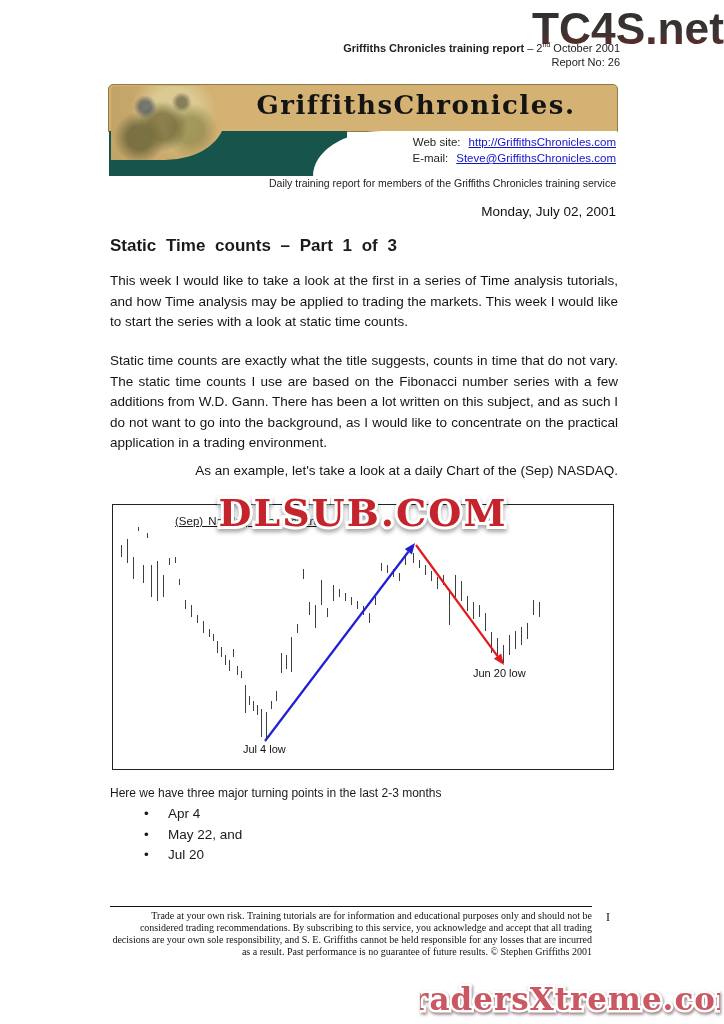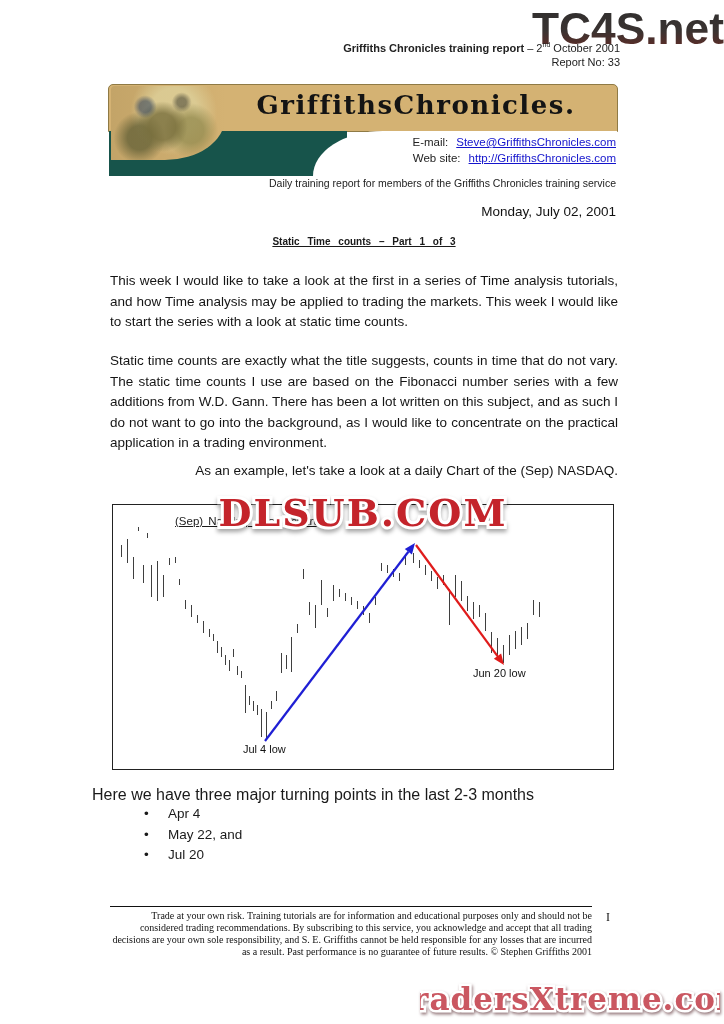--- a/index.html
+++ b/index.html
@@ -35,28 +35,28 @@
               letter-spacing:1.5px;color:#141414;}
   .contact{position:absolute;right:2px;top:50px;z-index:5;font-size:11.5px;line-height:16px;
            text-align:right;}
   .contact .row span.lbl{display:inline-block;margin-right:8px;color:#222;}
   .contact a{color:#1414cc;text-decoration:underline;}
 
   .subline{position:absolute;top:177px;left:0;width:616px;text-align:right;font-size:10.5px;color:#222;}
   .dateline{position:absolute;top:204px;left:0;width:616px;text-align:right;font-size:13.5px;color:#111;}
 
   
-  .doc-heading{position:absolute;top:236px;left:110px;width:508px;text-align:center;
-               font-size:10px;font-weight:bold;word-spacing:5px;text-decoration:underline;}
+  .doc-heading{position:absolute;top:236px;left:110px;width:508px;text-align:left;
+               font-size:17px;font-weight:bold;word-spacing:5px;}
   .para{position:absolute;left:110px;width:508px;font-size:13.5px;line-height:1.52;
         text-align:justify;color:#151515;}
   #p1{top:271px;}
   #p2{top:351px;}
   #p3{top:461px;text-align:right;}
-  .bullets-intro{position:absolute;left:92px;top:786px;width:508px;font-size:16px;}
+  .bullets-intro{position:absolute;left:110px;top:786px;width:508px;font-size:12px;}
   .bullet-list{position:absolute;left:110px;top:804px;width:508px;margin:0;padding:0;list-style:none;
                font-size:13.5px;line-height:20.5px;}
   .bullet-list li{padding-left:58px;position:relative;}
   .bullet-list li .dot{position:absolute;left:34px;top:0;}
 
   
   .chart-box{position:absolute;left:112px;top:504px;width:500px;height:264px;
              border:1px solid #222;background:#fff;}
   .chart-title{position:absolute;left:62px;top:10px;font-size:11.5px;font-weight:normal;
                text-decoration:underline;word-spacing:2px;}
@@ -94,32 +94,32 @@
         <stop offset="0" stop-color="#2e2e2e"></stop>
           <stop offset="0.55" stop-color="#3a3331"></stop>
         <stop offset="1" stop-color="#6b2a24"></stop>
       </linearGradient>
     </defs>
     <text x="194" y="42" text-anchor="end" font-family="Liberation Sans, sans-serif" font-weight="bold" font-size="45" textLength="192" lengthAdjust="spacingAndGlyphs" fill="url(#tc4sgrad)">TC4S.net</text>
   </svg>
 
   <div class="report-head">
     <div><span class="b">Griffiths Chronicles training report</span><span> – 2</span><sup>nd</sup><span> October 2001</span></div>
-    <div>Report No: 33</div>
+    <div>Report No: 26</div>
   </div>
 
   <div class="banner">
     <div class="banner-top"></div>
     <div class="banner-teal"></div>
     <div class="banner-white-curve"></div>
     <div class="banner-photo"></div>
     <div class="banner-title">GriffithsChronicles.</div>
     <div class="contact">
+      <div class="row"><span class="lbl">Web site:</span><a href="#">http://GriffithsChronicles.com</a></div>
       <div class="row"><span class="lbl">E-mail:</span><a href="#">Steve@GriffithsChronicles.com</a></div>
-      <div class="row"><span class="lbl">Web site:</span><a href="#">http://GriffithsChronicles.com</a></div>
     </div>
   </div>
 
   <div class="subline">Daily training report for members of the Griffiths Chronicles training service</div>
   <div class="dateline">Monday, July 02, 2001</div>
 
   <div class="doc-heading">Static Time counts – Part 1 of 3</div>
 
   <div class="para" id="p1">This week I would like to take a look at the first in a series of Time analysis tutorials, and how Time analysis may be applied to trading the markets. This week I would like to start the series with a look at static time counts.</div>
   <div class="para" id="p2">Static time counts are exactly what the title suggests, counts in time that do not vary.  The static time counts I use are based on the Fibonacci number series with a few additions from W.D. Gann. There has been a lot written on this subject, and as such I do not want to go into the background, as I would like to concentrate on the practical application in a trading environment.</div>

